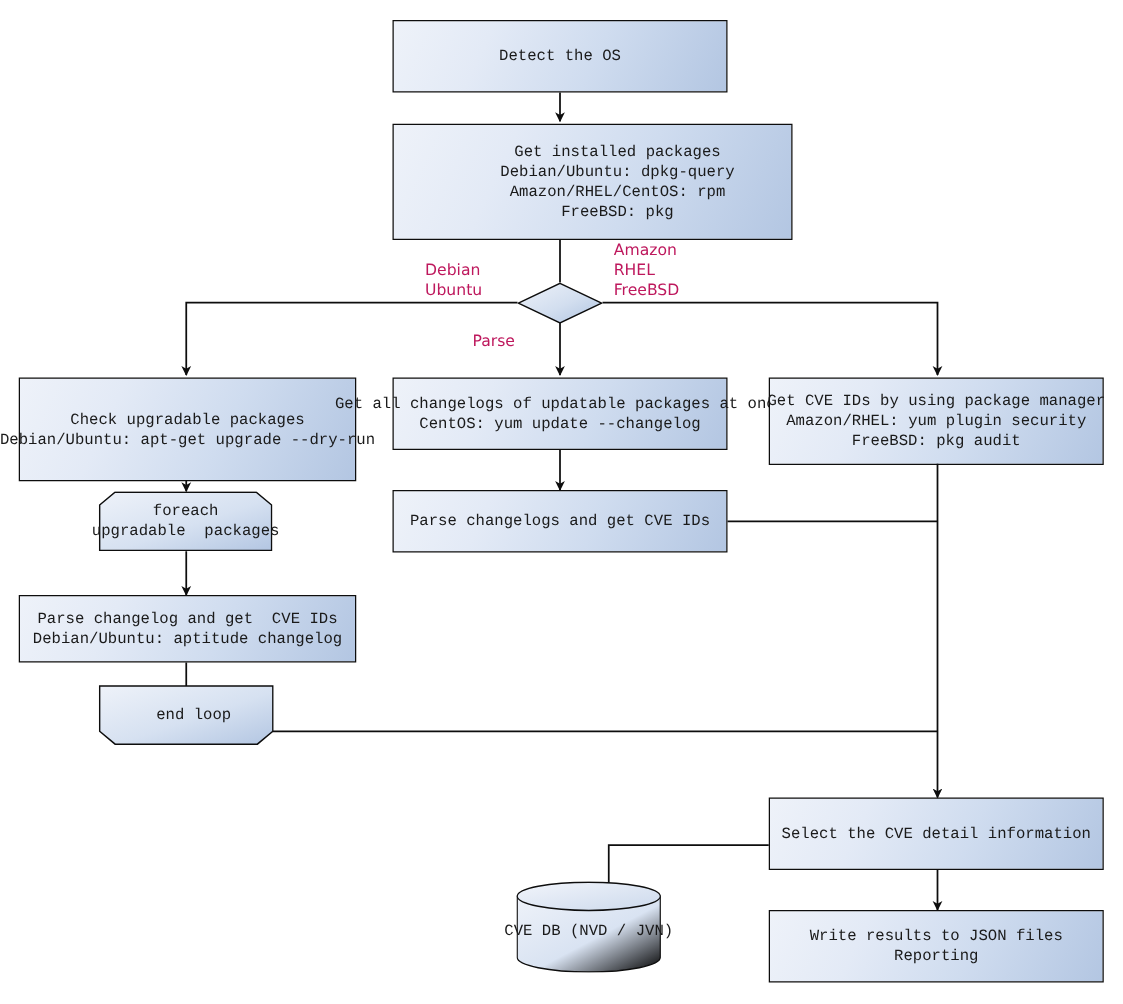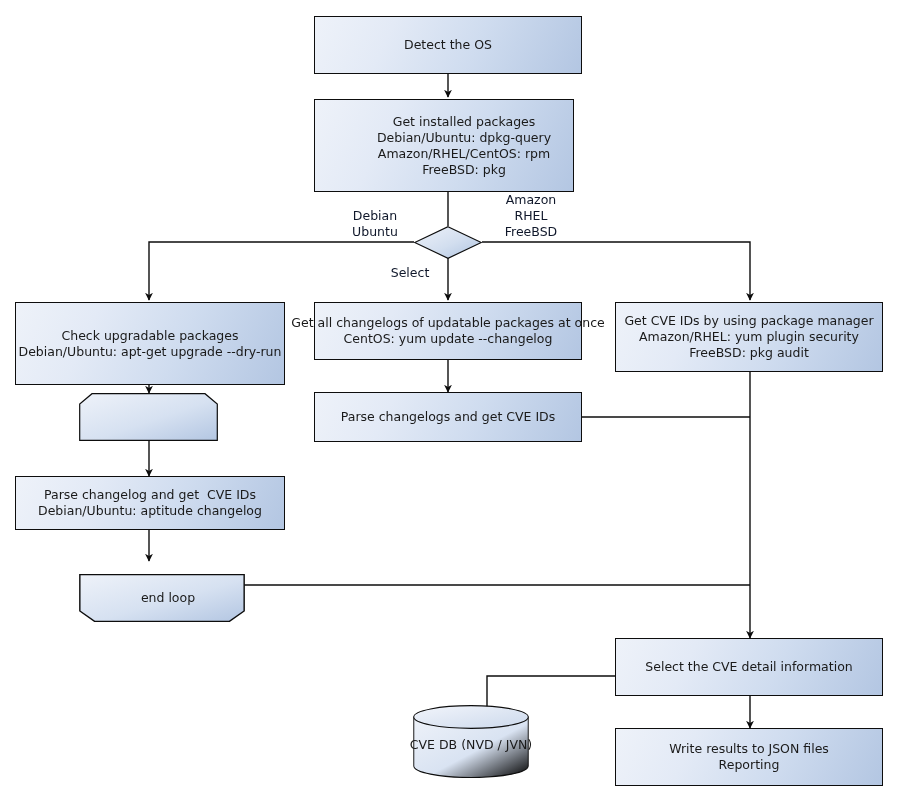--- a/index.html
+++ b/index.html
@@ -31,20 +31,21 @@
     display: flex;
     align-items: center;
     justify-content: center;
     text-align: center;
     color: #1a1a1a;
     font-size: 12.5px;
     line-height: 16px;
     white-space: pre;
     border: 1.4px solid #0d0d0d;
     background: linear-gradient(115deg, #eef2f9 0%, #e3eaf6 28%, #cfdcef 60%, #b3c6e2 100%);
+    font-family: Liberation Mono, monospace;
   }
   .node.process {
     border-radius: 0;
   }
   .node.loop-start {
     border: none;
     background: none;
   }
   .node.loop-end {
     border: none;
@@ -70,23 +71,22 @@
     background: none;
   }
   .db-label {
     position: relative;
     z-index: 2;
   }
   .edge-label {
     position: absolute;
     font-size: 12.5px;
     line-height: 16px;
-    color: #0f172a;
+    color: #be185d;
     white-space: pre;
-    text-align: center;
   }
 </style>
 </head>
 <body>
 
 <div id="canvas">
 
   <svg id="edges" viewBox="0 0 898 803" width="898" height="803">
     <defs>
       <marker id="arrow" markerWidth="9" markerHeight="9" refX="7.2" refY="4.5" orient="auto" markerUnits="userSpaceOnUse">
@@ -122,21 +122,21 @@
       <path d="M615,676 L487,676 L487,707"></path>
 
       <path d="M750,696 L750,728" marker-end="url(#arrow)"></path>
     </g>
   </svg>
 
   <div class="node process" style="left:314px; top:16px; width:268px; height:58px;">
     <span>Detect the OS</span>
   </div>
 
-  <div class="node process" style="left:314px; top:99px; width:260px; height:93px;padding-left:40px;">
+  <div class="node process" style="left:314px; top:99px; width:320px; height:93px;padding-left:40px;">
     <span>Get installed packages
 Debian/Ubuntu: dpkg-query
 Amazon/RHEL/CentOS: rpm
 FreeBSD: pkg</span>
   </div>
 
   <div class="node decision" style="left:414px; top:226px; width:68px; height:33px;">
     <svg class="loop-shape" viewBox="0 0 68 33" preserveAspectRatio="none">
       <polygon points="34,0.7 67.3,16.5 34,32.3 0.7,16.5" fill="url(#gradDiamond)" stroke="#0d0d0d" stroke-width="1.2"></polygon>
       <defs>
@@ -147,21 +147,21 @@
         </linearGradient>
       </defs>
     </svg>
   </div>
 
   <div class="edge-label" style="left:340px; top:208px; width:70px;">Debian
 Ubuntu</div>
   <div class="edge-label" style="left:491px; top:192px; width:80px;">Amazon
 RHEL
 FreeBSD</div>
-  <div class="edge-label" style="left:378px; top:265px; width:64px;">Select</div>
+  <div class="edge-label" style="left:378px; top:265px; width:64px;">Parse</div>
 
   <div class="node process" style="left:15px; top:302px; width:270px; height:83px;">
     <span>Check upgradable packages
 Debian/Ubuntu: apt-get upgrade --dry-run</span>
   </div>
 
   <div class="node process" style="left:314px; top:302px; width:268px; height:58px;">
     <span>Get all changelogs of updatable packages at once
 CentOS: yum update --changelog</span>
   </div>
@@ -176,32 +176,34 @@
     <svg class="loop-shape" viewBox="0 0 139 48" preserveAspectRatio="none">
       <polygon points="13,0.7 126,0.7 138.3,11 138.3,47.3 0.7,47.3 0.7,11" fill="url(#gradLoopA)" stroke="#0d0d0d" stroke-width="1.2"></polygon>
       <defs>
         <linearGradient id="gradLoopA" x1="0" y1="0" x2="1" y2="1">
           <stop offset="0%" stop-color="#eef2f9"></stop>
           <stop offset="55%" stop-color="#d6e1f1"></stop>
           <stop offset="100%" stop-color="#b3c6e2"></stop>
         </linearGradient>
       </defs>
     </svg>
+    <span class="loop-label">foreach
+upgradable  packages</span>
   </div>
 
   <div class="node process" style="left:314px; top:392px; width:268px; height:50px;">
     <span>Parse changelogs and get CVE IDs</span>
   </div>
 
   <div class="node process" style="left:15px; top:476px; width:270px; height:54px;">
     <span>Parse changelog and get  CVE IDs
 Debian/Ubuntu: aptitude changelog</span>
   </div>
 
-  <div class="node loop-end" style="left:79px; top:574px; width:166px; height:48px;padding-left:12px;">
+  <div class="node loop-end" style="left:79px; top:548px; width:140px; height:48px;padding-left:12px;">
     <svg class="loop-shape" viewBox="0 0 139 48" preserveAspectRatio="none">
       <polygon points="0.7,0.7 138.3,0.7 138.3,37 126,47.3 13,47.3 0.7,37" fill="url(#gradLoopB)" stroke="#0d0d0d" stroke-width="1.2"></polygon>
       <defs>
         <linearGradient id="gradLoopB" x1="0" y1="0" x2="1" y2="1">
           <stop offset="0%" stop-color="#eef2f9"></stop>
           <stop offset="55%" stop-color="#d6e1f1"></stop>
           <stop offset="100%" stop-color="#b3c6e2"></stop>
         </linearGradient>
       </defs>
     </svg>

